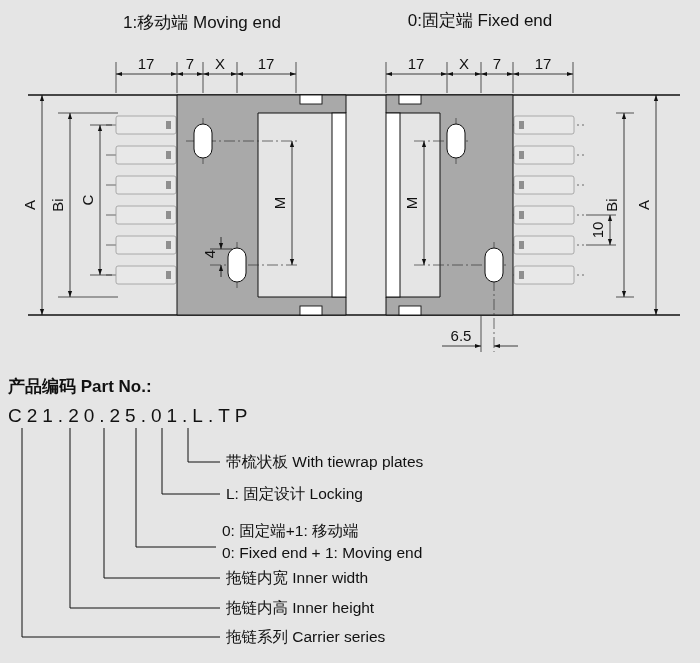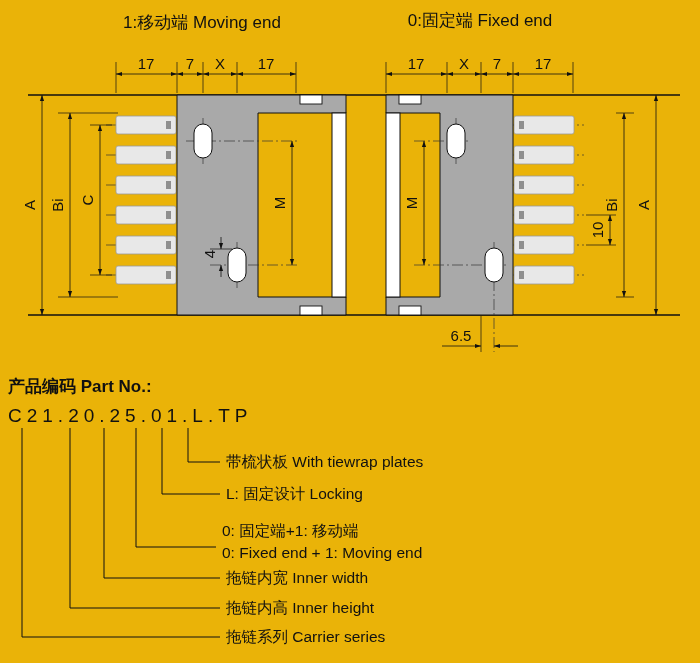--- a/index.html
+++ b/index.html
@@ -1,16 +1,16 @@
 <!DOCTYPE html>
 <html><head>
 <meta charset="utf-8">
 <style>
   html,body{margin:0;padding:0;background:#fff;}
-  #page{position:relative;width:700px;height:663px;background:#eab308;overflow:hidden;}
+  #page{position:relative;width:700px;height:663px;background:#e5e5e5;overflow:hidden;}
   svg{display:block;}
   text{font-family:"Liberation Sans","DejaVu Sans",sans-serif;fill:#111;}
   .hd{font-size:17px;}
   .lbl{font-size:15px;}
   .pt-title{font-size:17px;font-weight:600;}
   .pt-code{font-size:19px;letter-spacing:5px;}
   .call{font-size:15.5px;}
   .mainline{stroke:#111;stroke-width:1.4;fill:none;}
   .dim{stroke:#111;stroke-width:0.8;fill:none;}
   .ext{stroke:#111;stroke-width:0.7;fill:none;}

